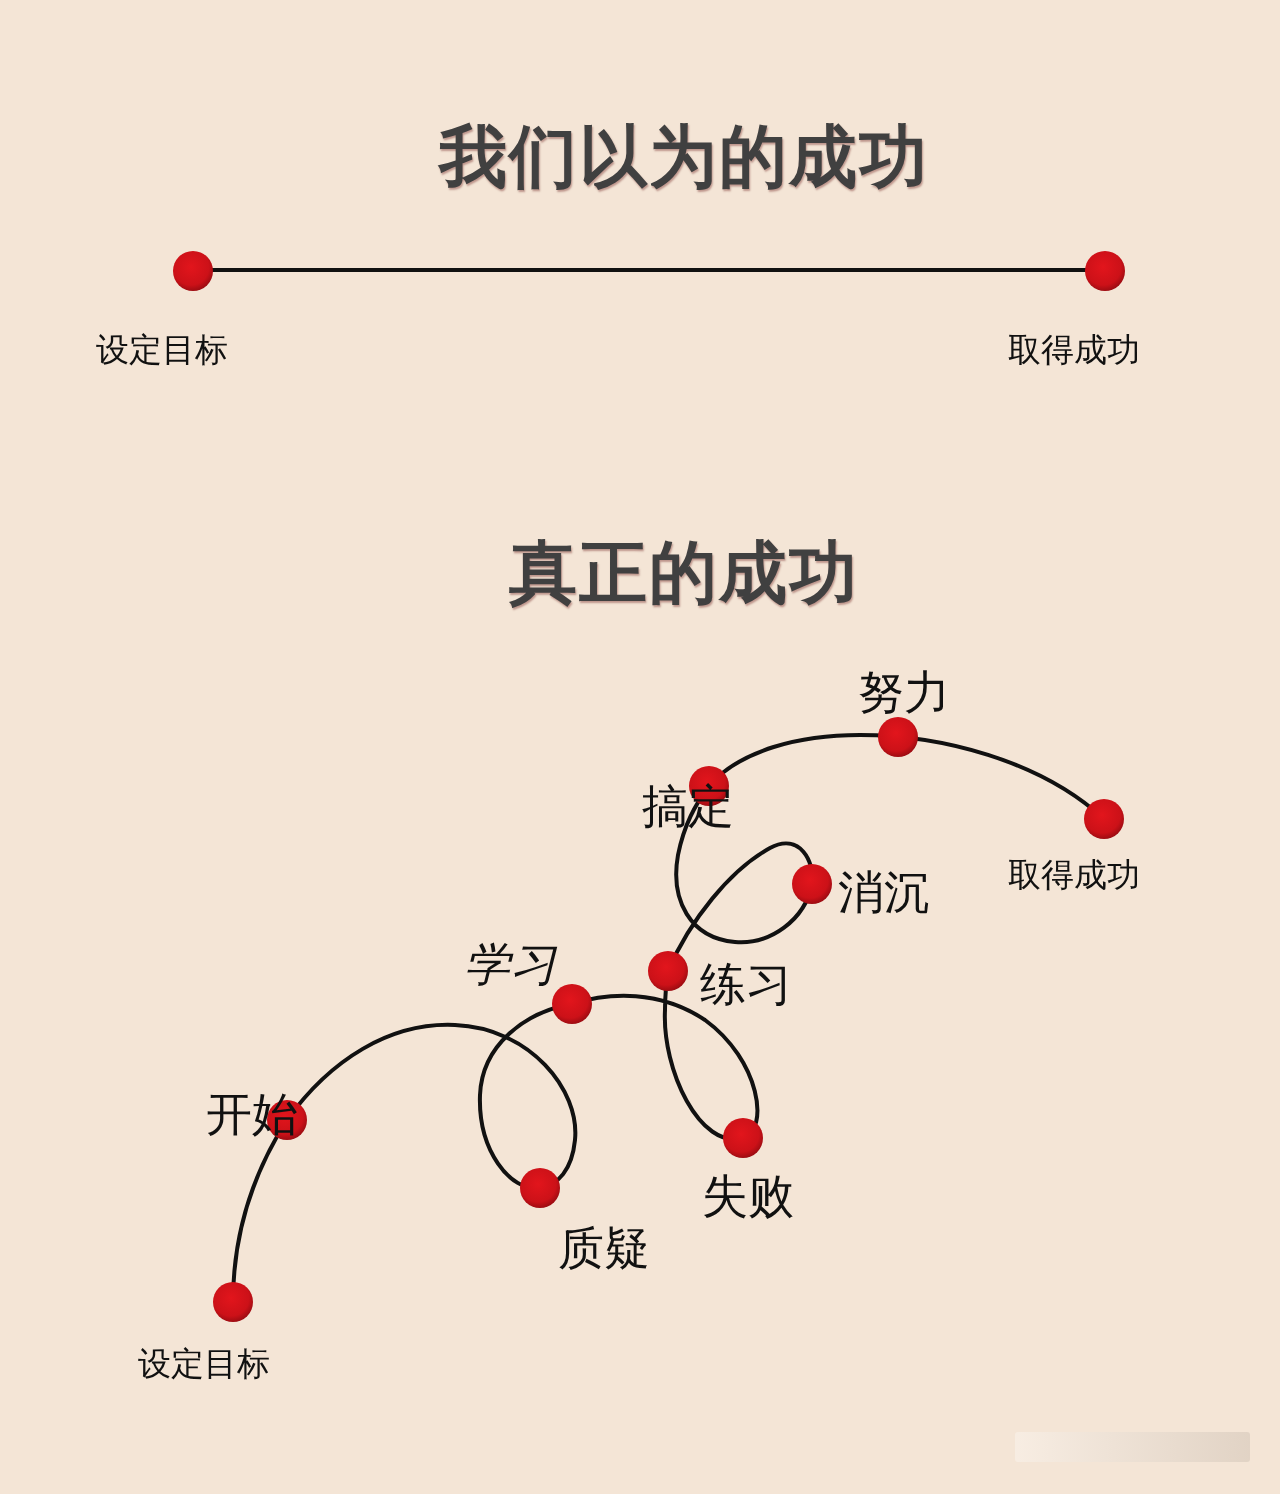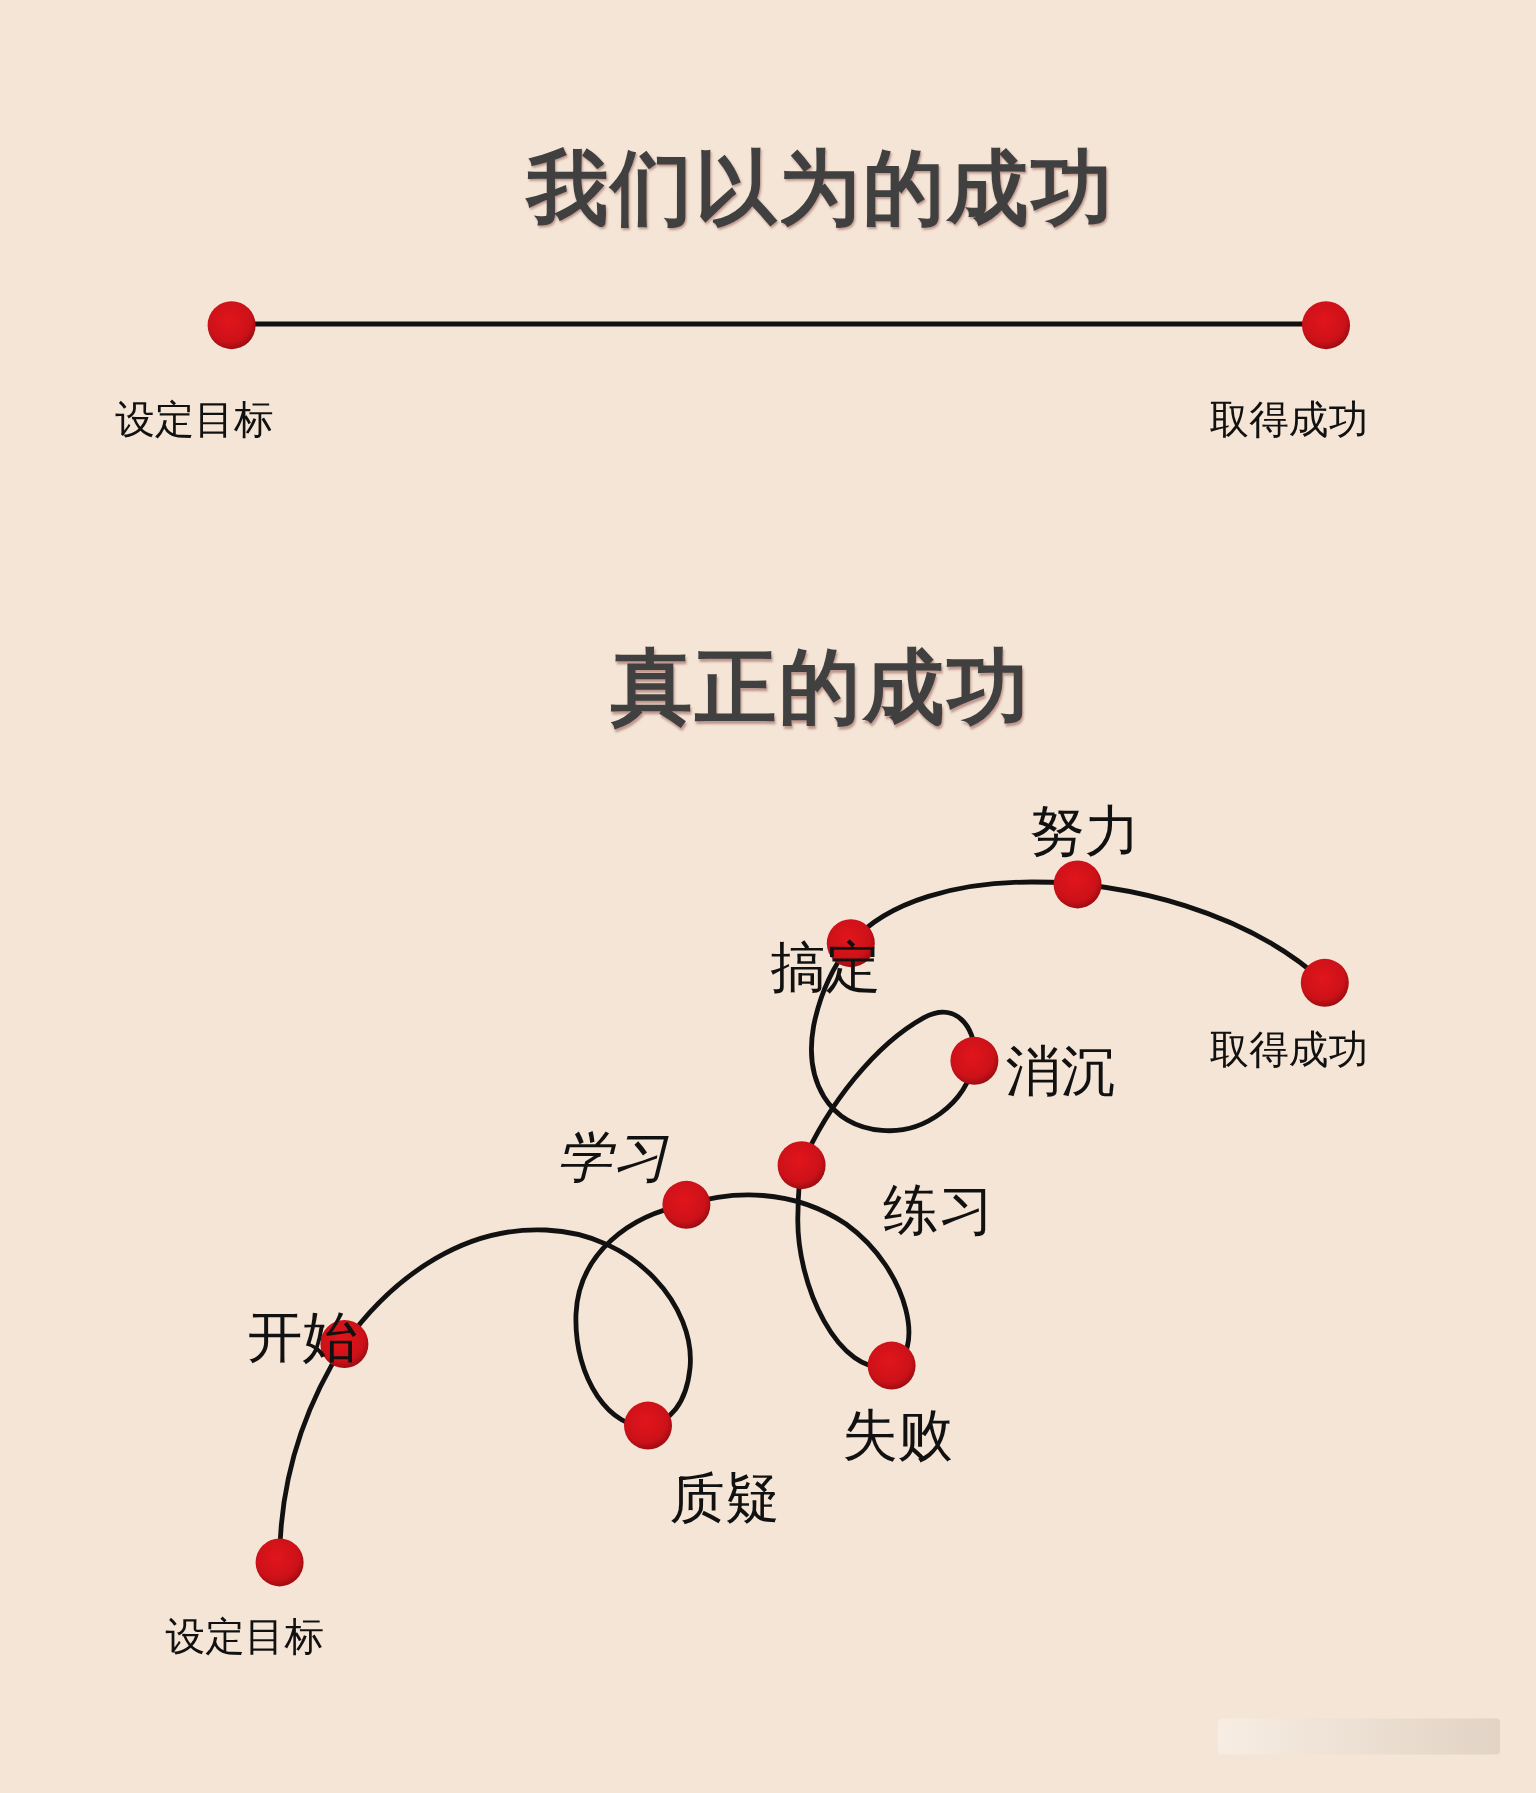--- a/index.html
+++ b/index.html
@@ -80,19 +80,19 @@
 </svg>
 
 <div class="label big" style="left:96px; top:328px;">设定目标</div>
 <div class="label big bold" style="left:1008px; top:328px;">取得成功</div>
 
 <div class="label big" style="left:138px; top:1342px;">设定目标</div>
 <div class="label" style="left:206px; top:1084px;">开始</div>
 <div class="label" style="left:526px; top:1218px;margin-left:32px;">质疑</div>
 <div class="label" style="left:464px; top:934px;font-style:italic;">学习</div>
 <div class="label" style="left:702px; top:1166px;">失败</div>
-<div class="label" style="left:700px; top:978px;margin-left:36px;">练习</div>
+<div class="label" style="left:700px; top:954px;">练习</div>
 <div class="label" style="left:838px; top:862px;">消沉</div>
 <div class="label" style="left:608px; top:776px;margin-left:34px;">搞定</div>
 <div class="label" style="left:858px; top:662px;">努力</div>
 <div class="label big bold" style="left:1008px; top:853px;">取得成功</div>
 
 <div class="watermark"></div>
 
 </body></html>

